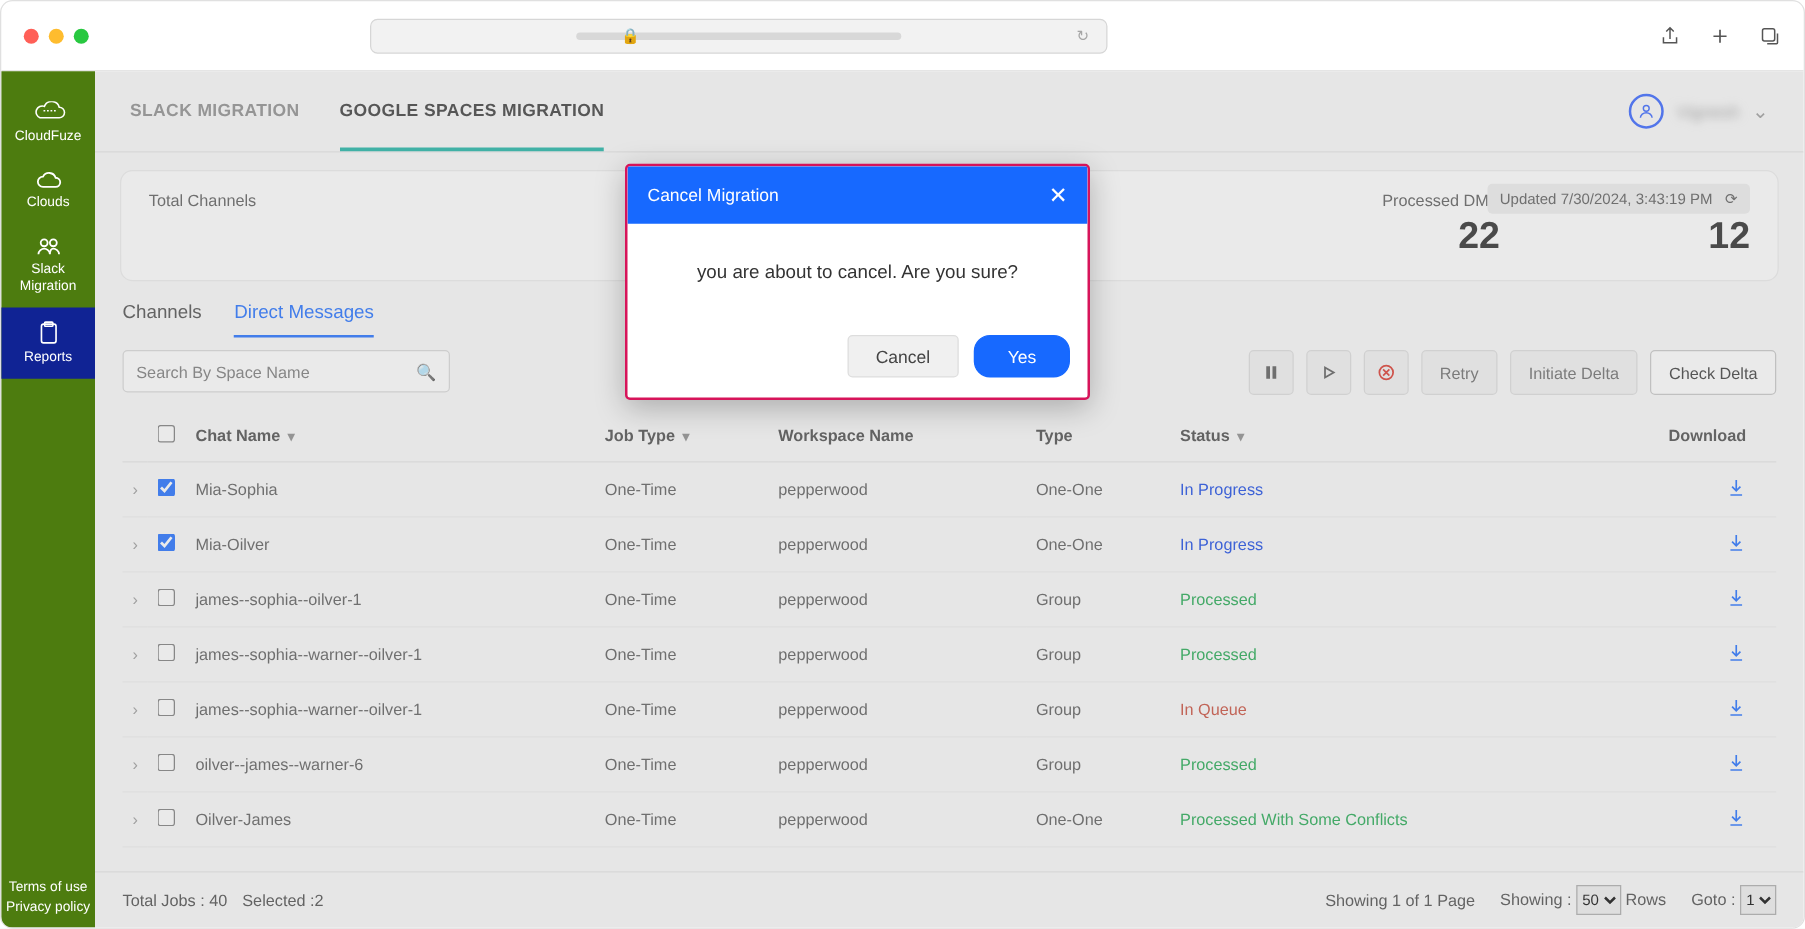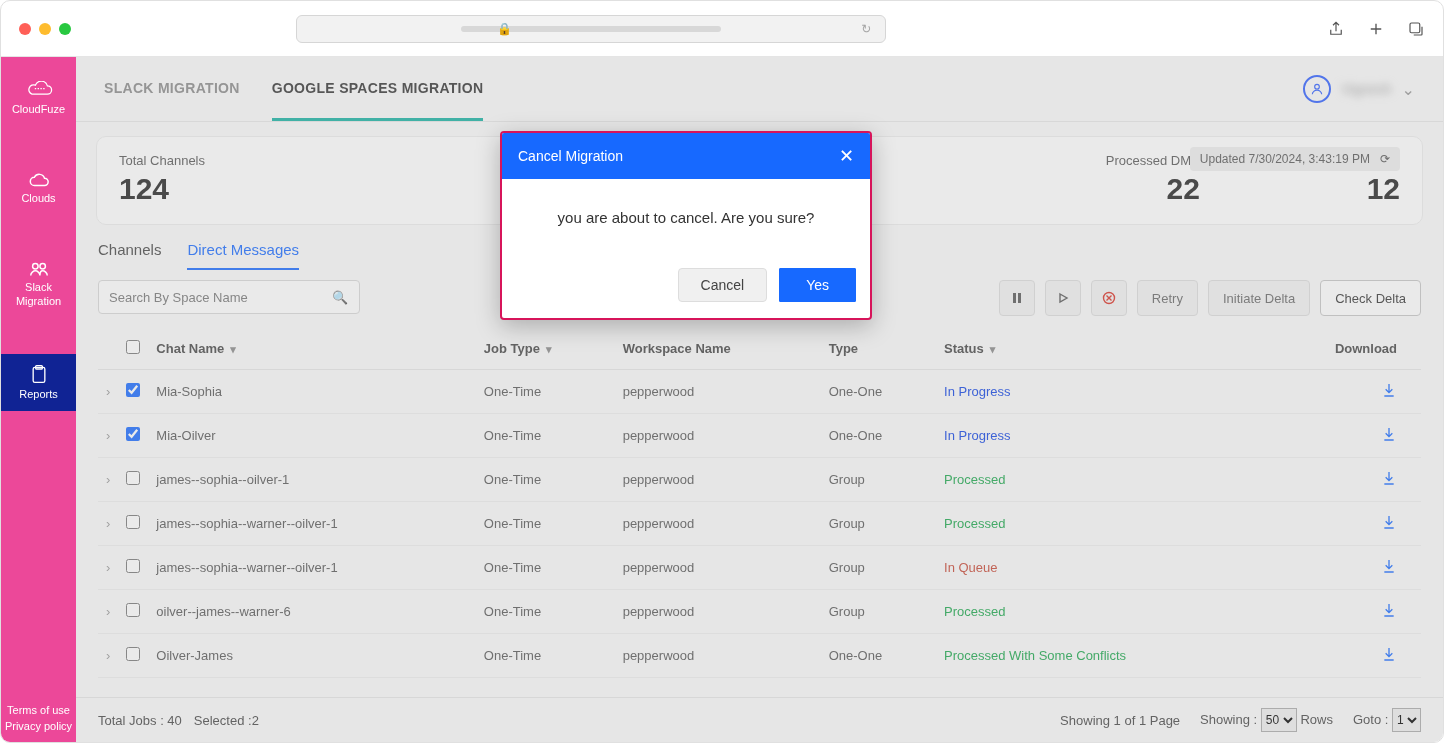--- a/index.html
+++ b/index.html
@@ -11,21 +11,21 @@
   .traffic span { width: 12px; height: 12px; border-radius: 50%; display: block; }
   .tl-red { background: #ff5f57; } .tl-yel { background: #febc2e; } .tl-grn { background: #28c840; }
   .omnibox { flex: 0 0 590px; margin: 0 auto; height: 28px; border: 1px solid #d6d6d6; border-radius: 6px; background: #f2f2f2; display: flex; align-items: center; justify-content: center; position: relative; color: #a6a6a6; font-size: 12px; gap: 8px; }
   .omni-placeholder { width: 260px; height: 6px; background: #d8d8d8; border-radius: 3px; }
   .omni-icon { position: absolute; }
   .omni-lock { left: 200px; } .omni-reload { right: 14px; }
   .browser-right { margin-left: auto; display: flex; gap: 22px; color: #555; }
 
   
   .app { display: flex; height: calc(100% - 56px); }
-  .sidebar { width: 75px; background: #ec4899; color: #fff; display: flex; flex-direction: column; align-items: center; padding-top: 14px; font-size: 11px; gap: 36px; }
+  .sidebar { width: 75px; background: #4d7c0f; color: #fff; display: flex; flex-direction: column; align-items: center; padding-top: 14px; font-size: 11px; }
   .sidebar-item { display: flex; flex-direction: column; align-items: center; gap: 4px; padding: 10px 0; width: 100%; cursor: pointer; text-align: center; line-height: 1.2; }
   .sidebar-item.active { background: #102394; }
   .sidebar-footer { margin-top: auto; font-size: 11px; padding: 8px 0; text-align: center; width: 100%; }
   .sidebar-footer div { padding: 2px 0; cursor: pointer; }
 
   .main { flex: 1; background: #fafafa; display: flex; flex-direction: column; overflow: hidden; }
 
   
   .top-tabs { height: 65px; display: flex; align-items: center; padding: 0 28px; border-bottom: 1px solid #e6e6e6; gap: 32px; }
   .top-tab { font-size: 14px; font-weight: 700; letter-spacing: .3px; color: #8a8a8a; padding: 22px 0; border-bottom: 3px solid transparent; cursor: pointer; }
@@ -82,21 +82,21 @@
   
   .dim { position: absolute; top: 56px; left: 75px; right: 0; bottom: 0; background: rgba(180,180,180,.28); pointer-events: none; }
 
   
   .modal { position: absolute; top: 130px; left: 499px; width: 372px; border: 2px solid #d7145a; border-radius: 4px; background: #fff; box-shadow: 0 6px 24px rgba(0,0,0,.25); overflow: hidden; }
   .modal-head { background: #1769ff; color: #fff; padding: 12px 16px; display: flex; align-items: center; font-size: 14px; }
   .modal-close { margin-left: auto; cursor: pointer; font-size: 18px; }
   .modal-body { padding: 30px 20px; text-align: center; font-size: 15px; color: #333; }
   .modal-foot { padding: 12px 14px 16px; display: flex; justify-content: flex-end; gap: 12px; }
   .btn-cancel { background: #f0f0f0; border: 1px solid #ddd; color: #444; padding: 8px 22px; border-radius: 4px; font-size: 14px; cursor: pointer; }
-  .btn-yes { background: #1769ff; border: 1px solid #1769ff; color: #fff; padding: 8px 26px; border-radius: 1px; font-size: 14px; cursor: pointer; }
+  .btn-yes { background: #1769ff; border: 1px solid #1769ff; color: #fff; padding: 8px 26px; border-radius: 13px; font-size: 14px; cursor: pointer; }
 
   svg { display: block; }
 </style>
 </head>
 <body>
 
 <div class="browser-bar">
   <div class="traffic">
     <span class="tl-red"></span>
     <span class="tl-yel"></span>
@@ -181,21 +181,20 @@
     </div>
 
     <div class="stats-wrap">
       <div class="stats">
         <div class="updated-chip">
           <span>Updated 7/30/2024, 3:43:19 PM</span>
           <span>⟳</span>
         </div>
         <div class="stat-col">
           <div class="stat-label">Total Channels</div>
-          <div class="stat-value">124</div>
         </div>
         <div class="stat-col">
           <div class="stat-label">Processed Channels</div>
           <div class="stat-value">83</div>
         </div>
         <div class="stat-col pdm">
           <div class="stat-label">Processed DM's</div>
           <div class="stat-value">22</div>
         </div>
         <div class="stat-col inprog">

